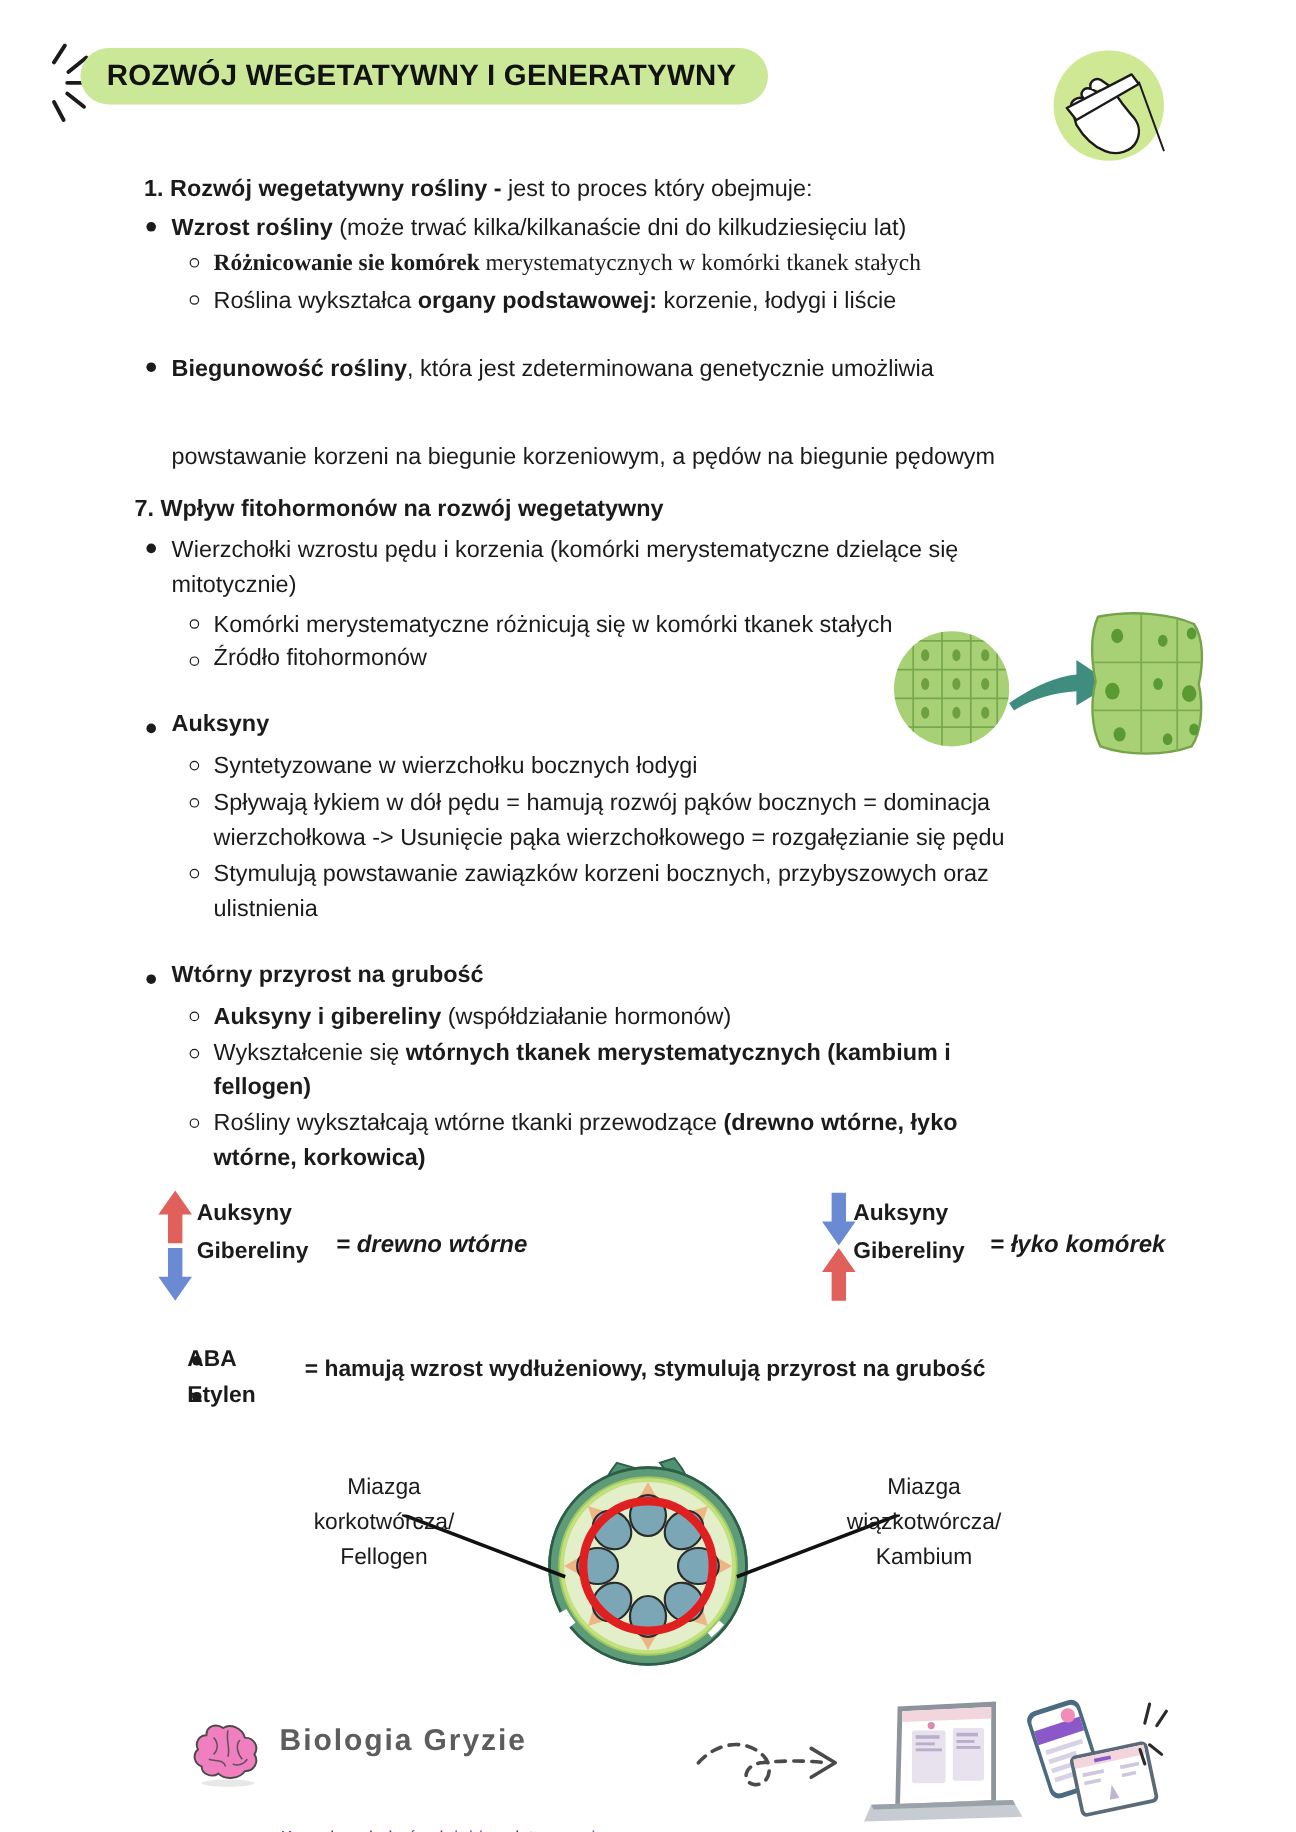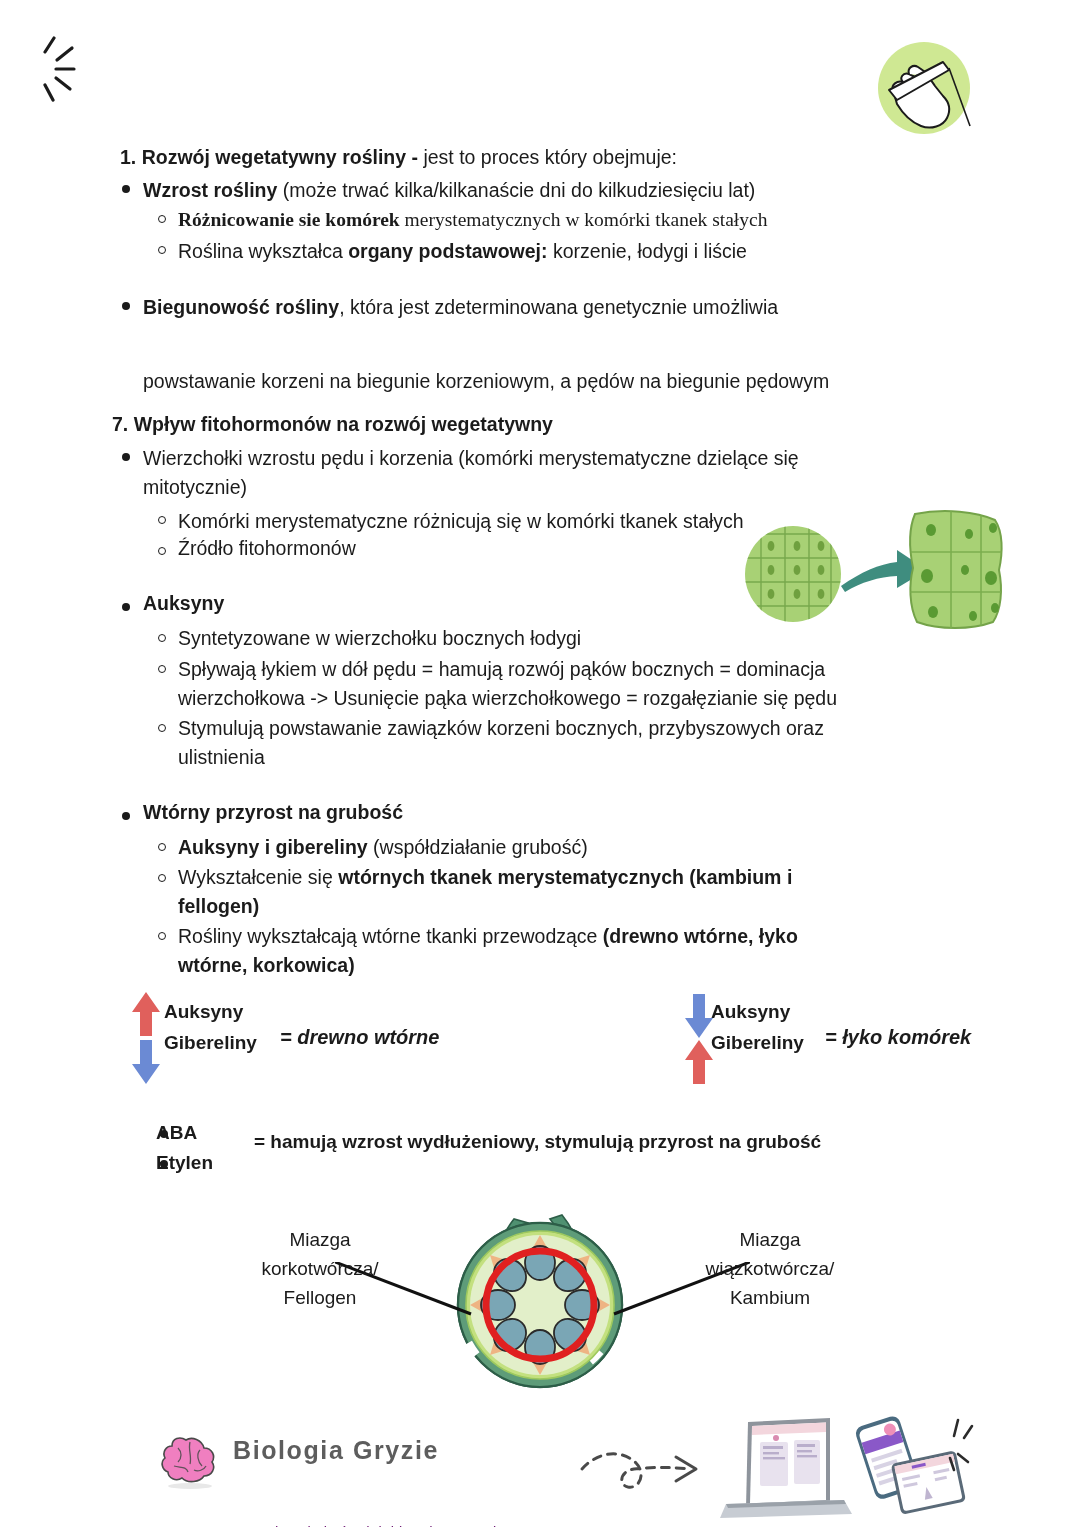--- a/index.html
+++ b/index.html
@@ -183,20 +183,23 @@
       <g stroke="#1b1b1b" stroke-width="3.2" stroke-linecap="round" fill="none">
         <line x1="24" y1="2" x2="15" y2="16"></line>
         <line x1="42" y1="12" x2="27" y2="24"></line>
         <line x1="44" y1="33" x2="26" y2="33"></line>
         <line x1="40" y1="53" x2="26" y2="42"></line>
         <line x1="23" y1="64" x2="15" y2="49"></line>
       </g>
     </svg>
   </div>
 
+  <div class="title-pill">
+    <span class="title-text">ROZWÓJ WEGETATYWNY I GENERATYWNY</span>
+  </div>
 
   <div class="hand-badge">
     <div class="circle"></div>
     <svg width="108" height="98" viewBox="0 0 108 98" style="position:absolute;left:0;top:0;">
       <g fill="#ffffff" stroke="#1b1b1b" stroke-width="2" stroke-linejoin="round" stroke-linecap="round">
         <path d="M20 52 C18 47 24 42 30 44 L44 48 C40 42 42 36 48 36 C54 36 58 42 62 48
                  L70 58 C76 64 78 72 74 80 C70 88 58 92 48 88 C38 84 30 76 24 66 Z"></path>
         <path d="M30 44 C26 40 30 34 36 36 L52 44"></path>
         <path d="M36 36 C34 30 40 26 45 29 L58 38"></path>
       </g>
@@ -259,21 +262,21 @@
 
   <div class="bullet-ring" style="left:158px; top:724px;"></div>
   <div class="line" style="left:178px; top:713px;">Stymulują powstawanie zawiązków korzeni bocznych, przybyszowych oraz</div>
   <div class="line" style="left:178px; top:742px;">ulistnienia</div>
 
   <div class="bullet-dot" style="left:122px; top:812px;"></div>
   <div class="num-head" style="left:143px; top:801px;">Wtórny przyrost na grubość</div>
 
   <div class="bullet-ring" style="left:158px; top:843px;"></div>
   <div class="line" style="left:178px; top:832px;">
-    <b>Auksyny i gibereliny</b><span> (współdziałanie grubość)</span>
+    <b>Auksyny i gibereliny</b><span> (współdziałanie hormonów)</span>
   </div>
 
   <div class="bullet-ring" style="left:158px; top:874px;"></div>
   <div class="line" style="left:178px; top:862px;">
     <span>Wykształcenie się </span><b>wtórnych tkanek merystematycznych (kambium i</b>
   </div>
   <div class="line" style="left:178px; top:891px;">
     <b>fellogen)</b>
   </div>
 

